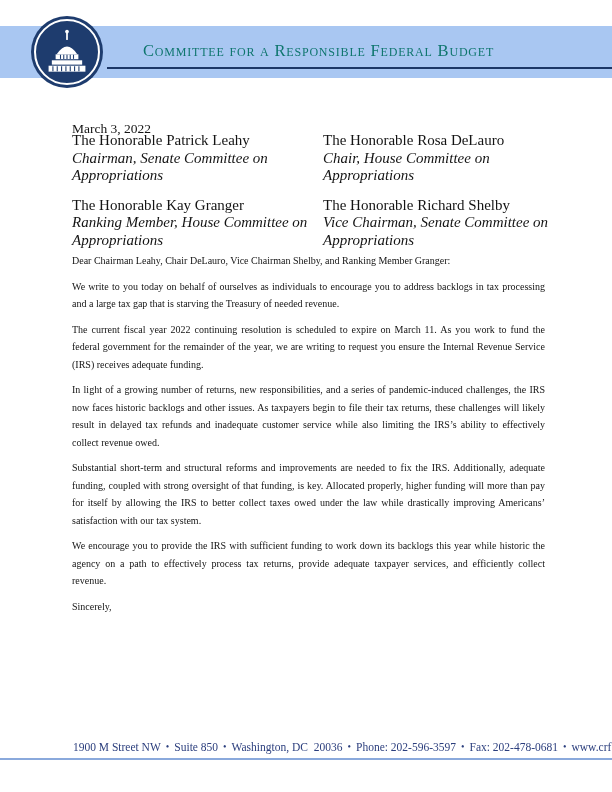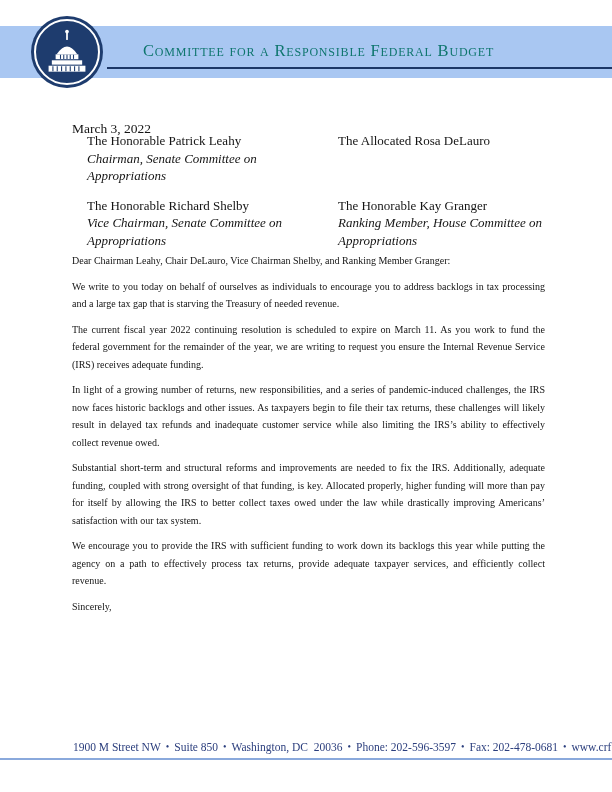--- a/index.html
+++ b/index.html
@@ -21,21 +21,21 @@
     position:absolute;left:107px;top:41px;width:505px;
     font-variant:small-caps;font-weight:400;font-size:16.5px;line-height:20px;
     letter-spacing:0.8px;color:#0f766e;white-space:nowrap;margin-left:36px;
   }
   .org-rule{position:absolute;left:107px;top:67px;width:505px;height:2px;background:#1c3767;}
 
   
   .content{position:absolute;left:72px;width:473px;}
   .date{top:104px;font-size:13.5px;line-height:18px;margin-top:16px;}
   .recipients{top:132px;display:grid;grid-template-columns:251px 222px;row-gap:12px;}
-  .recipient{width:250px;font-size:13px;line-height:17.5px;margin-left:15px;}
+  .recipient{width:250px;font-size:15px;line-height:17.5px;}
   .recipient .r-name{display:block;}
   .recipient .r-title{display:block;font-style:italic;}
   .letter-body{top:252px;font-size:10px;line-height:17.5px;}
   .letter-body p{margin:0 0 8px 0;text-align:justify;}
   .letter-body p.no-justify{text-align:left;}
   .closing{margin-top:9px;}
 
   
   .footer-line{
     position:absolute;left:0;top:741px;width:612px;text-align:center;
@@ -85,39 +85,40 @@
   <div class="org-rule"></div>
 
   <div class="content date" style="position:absolute;">March 3, 2022</div>
 
   <div class="content recipients" style="position:absolute;">
     <div class="recipient">
       <span class="r-name">The Honorable Patrick Leahy</span>
       <span class="r-title">Chairman, Senate Committee on Appropriations</span>
     </div>
     <div class="recipient">
-      <span class="r-name">The Allocated Rosa DeLauro</span>
+      <span class="r-name">The Honorable Rosa DeLauro</span>
+      <span class="r-title">Chair, House Committee on Appropriations</span>
+    </div>
+    <div class="recipient">
+      <span class="r-name">The Honorable Kay Granger</span>
+      <span class="r-title">Ranking Member, House Committee on Appropriations</span>
     </div>
     <div class="recipient">
       <span class="r-name">The Honorable Richard Shelby</span>
       <span class="r-title">Vice Chairman, Senate Committee on Appropriations</span>
-    </div>
-    <div class="recipient">
-      <span class="r-name">The Honorable Kay Granger</span>
-      <span class="r-title">Ranking Member, House Committee on Appropriations</span>
     </div>
   </div>
 
   <div class="content letter-body" style="position:absolute;">
     <p class="no-justify">Dear Chairman Leahy, Chair DeLauro, Vice Chairman Shelby, and Ranking Member Granger:</p>
     <p>We write to you today on behalf of ourselves as individuals to encourage you to address backlogs in tax processing and a large tax gap that is starving the Treasury of needed revenue.</p>
     <p>The current fiscal year 2022 continuing resolution is scheduled to expire on March 11. As you work to fund the federal government for the remainder of the year, we are writing to request you ensure the Internal Revenue Service (IRS) receives adequate funding.</p>
     <p>In light of a growing number of returns, new responsibilities, and a series of pandemic-induced challenges, the IRS now faces historic backlogs and other issues. As taxpayers begin to file their tax returns, these challenges will likely result in delayed tax refunds and inadequate customer service while also limiting the IRS’s ability to effectively collect revenue owed.</p>
     <p>Substantial short-term and structural reforms and improvements are needed to fix the IRS. Additionally, adequate funding, coupled with strong oversight of that funding, is key. Allocated properly, higher funding will more than pay for itself by allowing the IRS to better collect taxes owed under the law while drastically improving Americans’ satisfaction with our tax system.</p>
-    <p>We encourage you to provide the IRS with sufficient funding to work down its backlogs this year while putting the agency on a path to effectively process tax returns, provide adequate taxpayer services, and efficiently collect revenue.</p>
+    <p>We encourage you to provide the IRS with sufficient funding to work down its backlogs this year while historic the agency on a path to effectively process tax returns, provide adequate taxpayer services, and efficiently collect revenue.</p>
     <p class="no-justify closing">Sincerely,</p>
   </div>
 
   <div class="footer-line">
     <span class="footer-item">1900 M Street NW</span><span class="footer-sep">•</span><span class="footer-item">Suite 850</span><span class="footer-sep">•</span><span class="footer-item">Washington, DC  20036</span><span class="footer-sep">•</span><span class="footer-item">Phone: 202-596-3597</span><span class="footer-sep">•</span><span class="footer-item">Fax: 202-478-0681</span><span class="footer-sep">•</span><a href="#" class="footer-item footer-link">www.crfb.org</a>
   </div>
   <div class="footer-rule"></div>
 
 </div>
 

